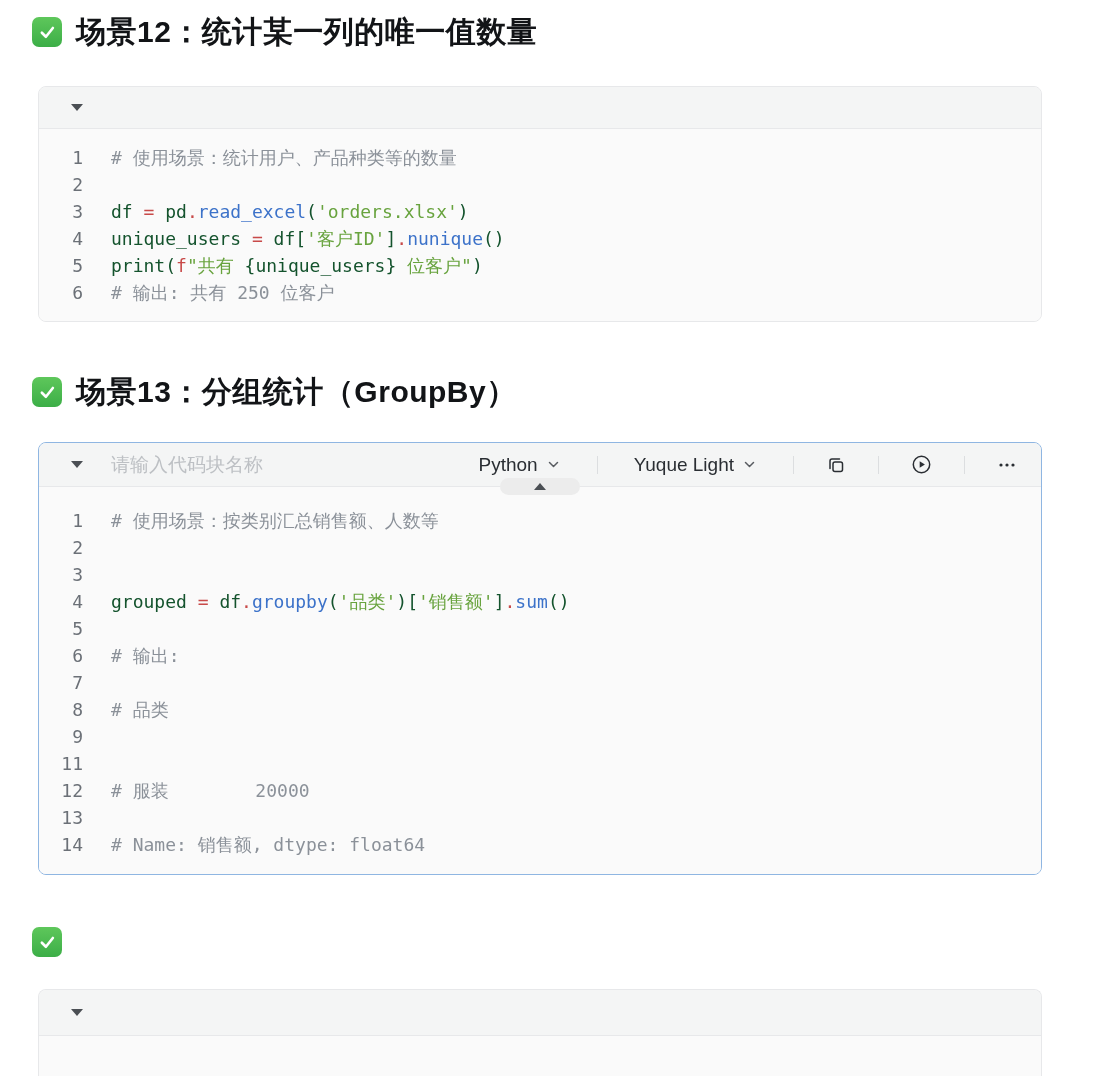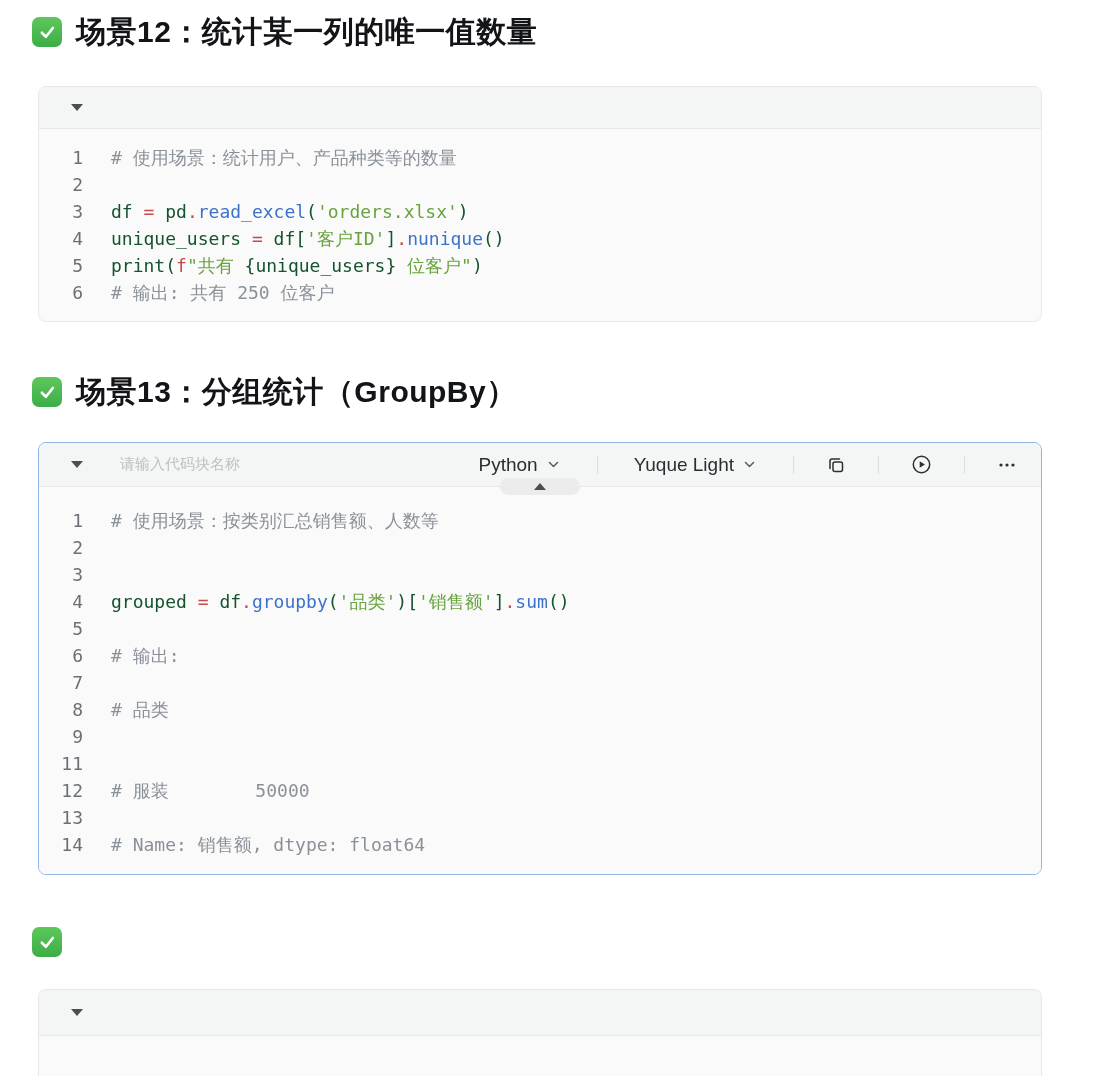--- a/index.html
+++ b/index.html
@@ -24,21 +24,21 @@
   .code-block.first { margin-top:36px; }
   .code-block.focused { border:1px solid #8fb6e2; }
   .cb-header { height:42px; background:#f4f5f5; border-bottom:1px solid #e7e8ea;
                display:flex; align-items:center; padding:0 20px 0 32px; }
   .cb-header.tall { height:46px; }
   .tri-down { width:0; height:0; border-left:6px solid transparent;
               border-right:6px solid transparent; border-top:7px solid #4b4f54;
               display:inline-block; cursor:pointer; }
   .cb-toolbar { height:44px; background:#f4f5f5; border-bottom:1px solid #e7e8ea;
                 display:flex; align-items:center; padding:0 18px 0 32px; }
-  .cb-name { margin-left:37px; font-size:15px; color:#bdc0c4; flex:1 1 auto; }
+  .cb-name { margin-left:28px; font-size:19px; color:#bdc0c4; flex:1 1 auto; }
   .tb-right { display:flex; align-items:center; gap:16px; }
   .tb-item { display:flex; align-items:center; gap:8px; background:none; border:none;
              font-family:"Liberation Sans",sans-serif; font-size:19px; color:#2a2e33;
              cursor:pointer; padding:4px 10px; border-radius:6px; }
   .tb-sep { width:1px; height:18px; background:#dcdee0; margin:0 10px; }
   .tb-icon-btn { background:none; border:none; cursor:pointer; padding:4px 6px;
                  display:flex; align-items:center; border-radius:6px; }
 
   
   .cb-body { position:relative; background:#fafafa;
@@ -153,21 +153,21 @@
           <div class="code-line"><span class="ln">1</span><span class="src"><span class="tk-cm"># 使用场景：按类别汇总销售额、人数等</span></span></div>
           <div class="code-line"><span class="ln">2</span><span class="src"></span></div>
           <div class="code-line"><span class="ln">3</span></div>
           <div class="code-line"><span class="ln">4</span><span class="src"><span class="tk-d">grouped </span><span class="tk-kw">=</span><span class="tk-d"> df</span><span class="tk-kw">.</span><span class="tk-fn">groupby</span><span class="tk-d">(</span><span class="tk-str">'品类'</span><span class="tk-d">)[</span><span class="tk-str">'销售额'</span><span class="tk-d">]</span><span class="tk-kw">.</span><span class="tk-fn">sum</span><span class="tk-d">()</span></span></div>
           <div class="code-line"><span class="ln">5</span></div>
           <div class="code-line"><span class="ln">6</span><span class="src"><span class="tk-cm"># 输出:</span></span></div>
           <div class="code-line"><span class="ln">7</span><span class="src"></span></div>
           <div class="code-line"><span class="ln">8</span><span class="src"><span class="tk-cm"># 品类</span></span></div>
           <div class="code-line"><span class="ln">9</span><span class="src"></span></div>
           <div class="code-line"><span class="ln">11</span><span class="src"></span></div>
-          <div class="code-line"><span class="ln">12</span><span class="src"><span class="tk-cm"># 服装        50000</span></span></div>
+          <div class="code-line"><span class="ln">12</span><span class="src"><span class="tk-cm"># 服装        20000</span></span></div>
           <div class="code-line"><span class="ln">13</span><span class="src"></span></div>
           <div class="code-line"><span class="ln">14</span><span class="src"><span class="tk-cm"># Name: 销售额, dtype: float64</span></span></div>
         </div>
     </div>
   </div>
 
   <h2 class="heading">
     <span class="emoji-check">
       <svg viewBox="0 0 30 30">
           <path d="M8 16l5.5 5.5 9.5-12" stroke="#ffffff" stroke-width="3.6" fill="none" stroke-linecap="round" stroke-linejoin="round"></path>

